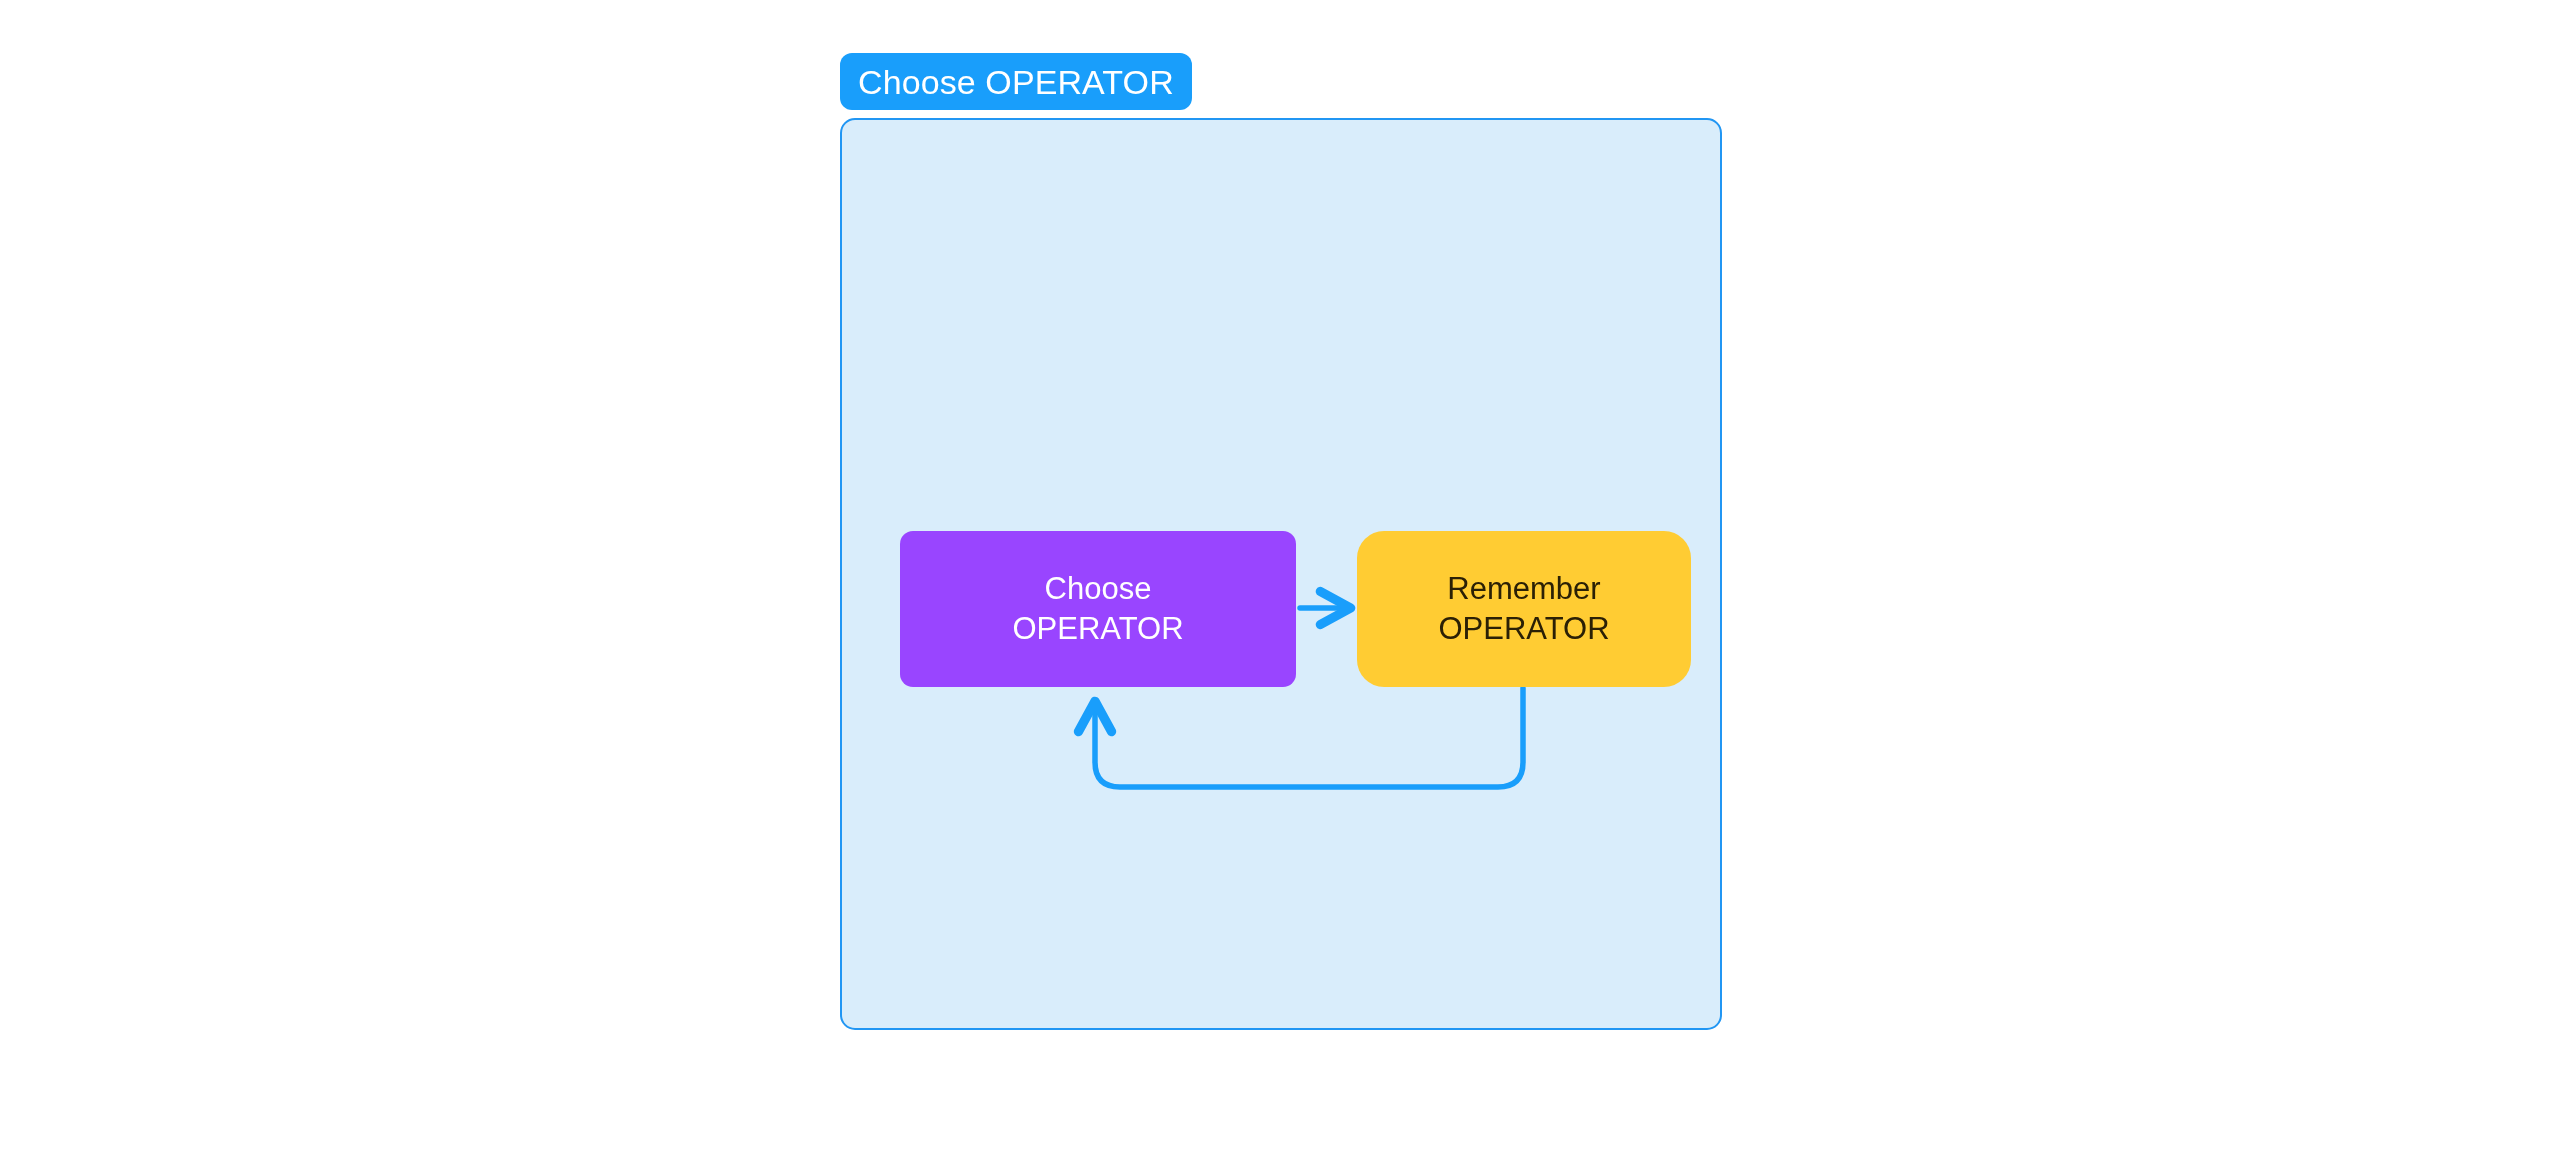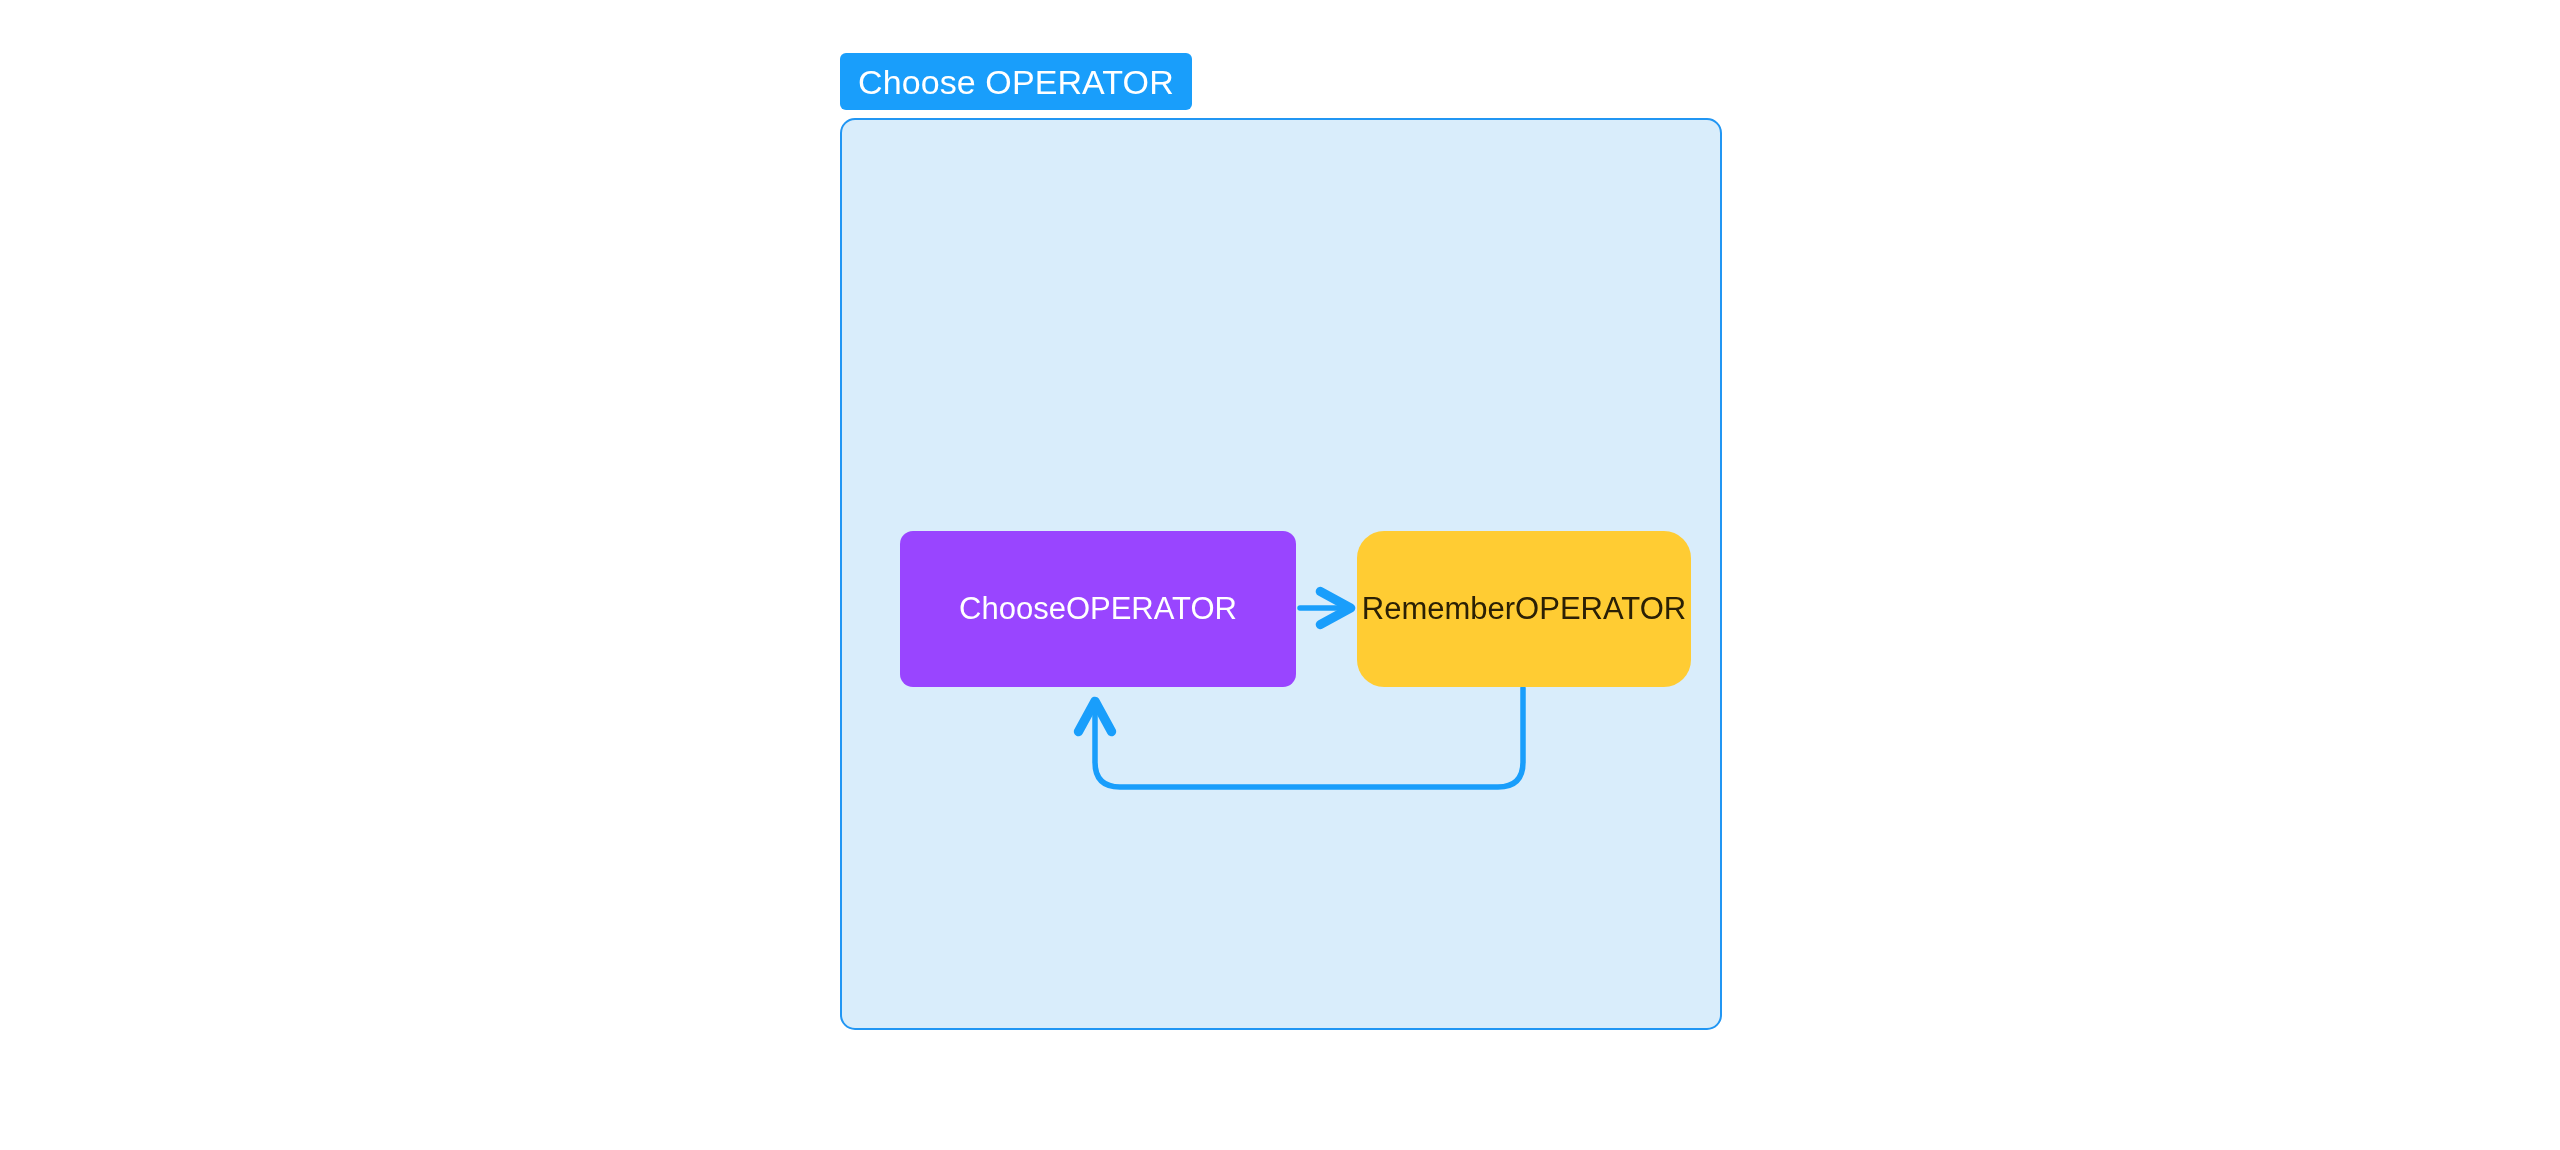--- a/index.html
+++ b/index.html
@@ -30,21 +30,21 @@
   #group-tab {
     position: absolute;
     left: 840px;
     top: 53px;
     height: 57px;
     box-sizing: border-box;
     padding: 0 18px;
     display: flex;
     align-items: center;
     background: #199EFB;
-    border-radius: 6px;
+    border-radius: 12px;
     z-index: 5;
   }
   #group-tab-label {
     color: #ffffff;
     font-size: 34px;
     line-height: 1;
     letter-spacing: 0.1px;
     white-space: nowrap;
   }
 
@@ -71,21 +71,21 @@
     height: 912px;
     z-index: 2;
     overflow: visible;
   }
 
   
   .node {
     position: absolute;
     box-sizing: border-box;
     display: flex;
-    flex-direction: row;
+    flex-direction: column;
     align-items: center;
     justify-content: center;
     z-index: 3;
     text-align: center;
   }
   .node-line {
     font-size: 31px;
     line-height: 1.28;
     white-space: nowrap;
   }

